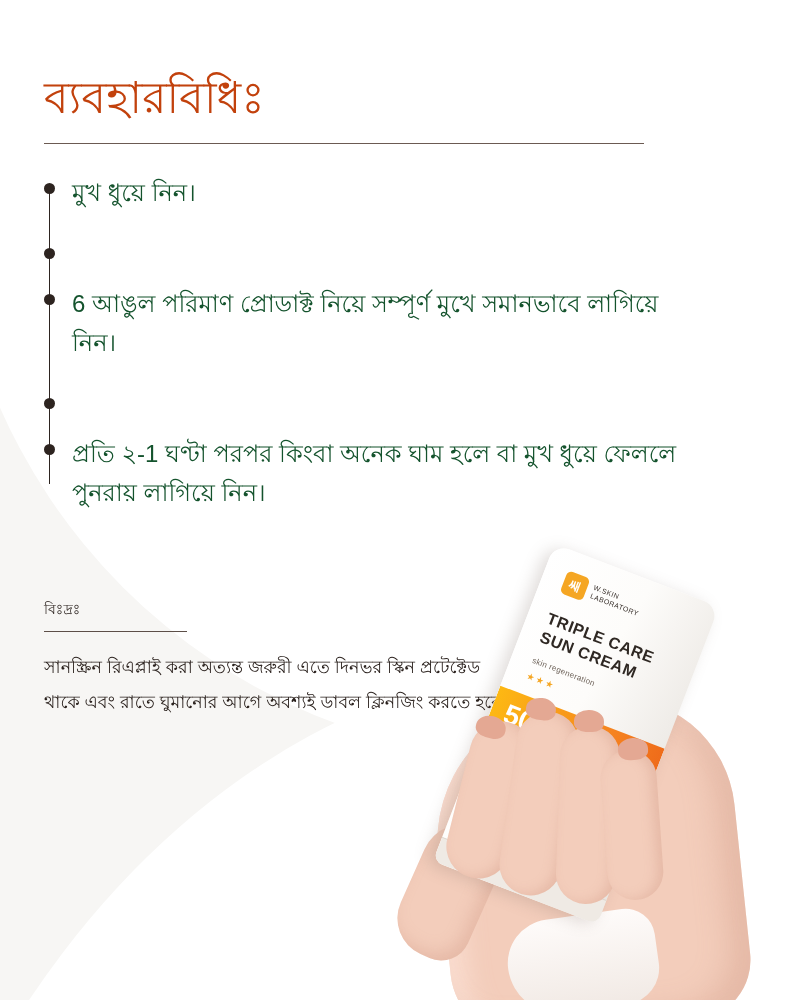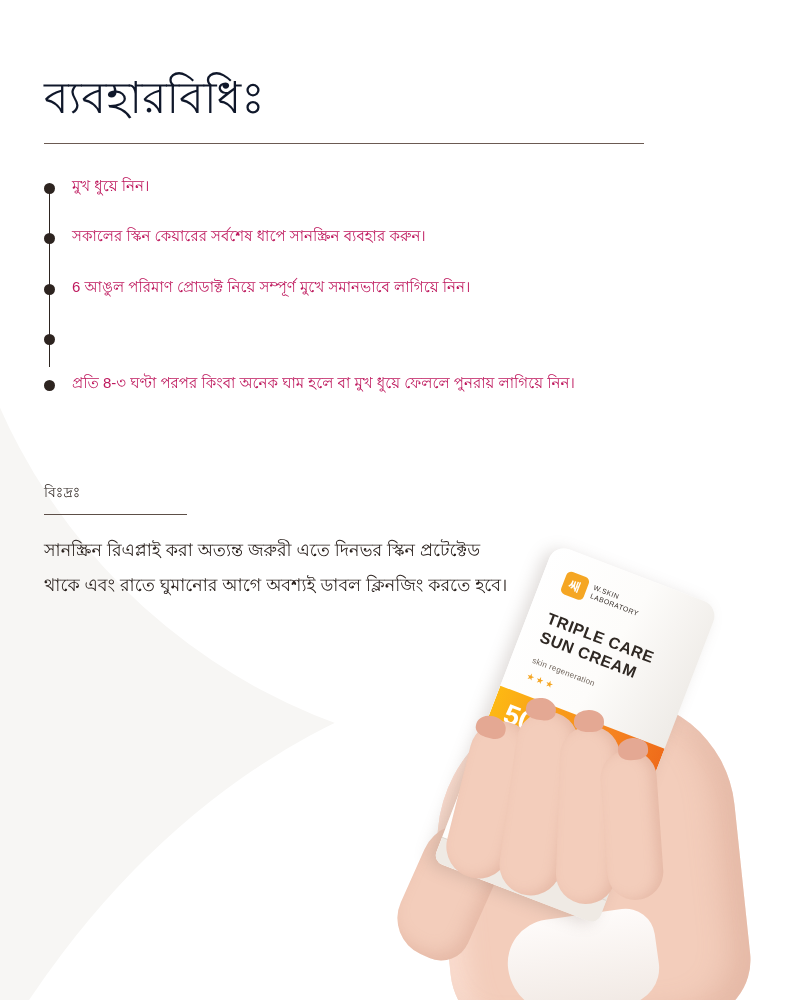--- a/index.html
+++ b/index.html
@@ -37,21 +37,21 @@
   .content {
     position: absolute;
     left: 0; top: 0;
     width: 800px; height: 1000px;
     padding: 70px 44px 0 44px;
   }
 
   .heading {
     font-size: 44px;
     line-height: 1.25;
-    color: #0f172a;
+    color: #c2410c;
     font-weight: 400;
     letter-spacing: 0.2px;
   }
   .heading-rule {
     margin-top: 18px;
     width: 600px;
     height: 1px;
     background: #6b5a52;
   }
 
@@ -78,23 +78,23 @@
     flex: 0 0 auto;
     width: 11px; height: 11px;
     border-radius: 50%;
     background: #2d2420;
     margin-top: 9px;
     position: relative;
     z-index: 2;
   }
   .step-text {
     margin-left: 17px;
-    font-size: 15px;
+    font-size: 24px;
     line-height: 1.62;
-    color: #be185d;
+    color: #14532d;
     max-width: 620px;
   }
 
   .note {
     margin-top: 86px;
   }
   .note-title {
     font-size: 14px;
     color: #2a211d;
     letter-spacing: 0.2px;
@@ -269,32 +269,31 @@
 
   <div class="steps">
     <div class="step-line"></div>
 
     <div class="step">
       <span class="bullet"></span>
       <span class="step-text">মুখ ধুয়ে নিন।</span>
     </div>
     <div class="step">
       <span class="bullet"></span>
-      <span class="step-text">সকালের স্কিন কেয়ারের সর্বশেষ ধাপে সানস্ক্রিন ব্যবহার করুন।</span>
     </div>
     <div class="step">
       <span class="bullet"></span>
       <span class="step-text">6 আঙুল পরিমাণ প্রোডাক্ট নিয়ে সম্পূর্ণ মুখে সমানভাবে লাগিয়ে নিন।</span>
     </div>
     <div class="step">
       <span class="bullet"></span>
     </div>
     <div class="step">
       <span class="bullet"></span>
-      <span class="step-text">প্রতি 8-৩ ঘণ্টা পরপর  কিংবা অনেক ঘাম হলে বা মুখ ধুয়ে ফেললে পুনরায় লাগিয়ে নিন।</span>
+      <span class="step-text">প্রতি ২-1 ঘণ্টা পরপর  কিংবা অনেক ঘাম হলে বা মুখ ধুয়ে ফেললে পুনরায় লাগিয়ে নিন।</span>
     </div>
   </div>
 
   <div class="note">
     <div class="note-title">বিঃদ্রঃ</div>
     <div class="note-rule"></div>
     <div class="note-body">সানস্ক্রিন রিএপ্লাই করা অত্যন্ত জরুরী এতে দিনভর স্কিন প্রটেক্টেড থাকে এবং রাতে ঘুমানোর আগে অবশ্যই ডাবল ক্লিনজিং করতে হবে।</div>
   </div>
 </div>
 

